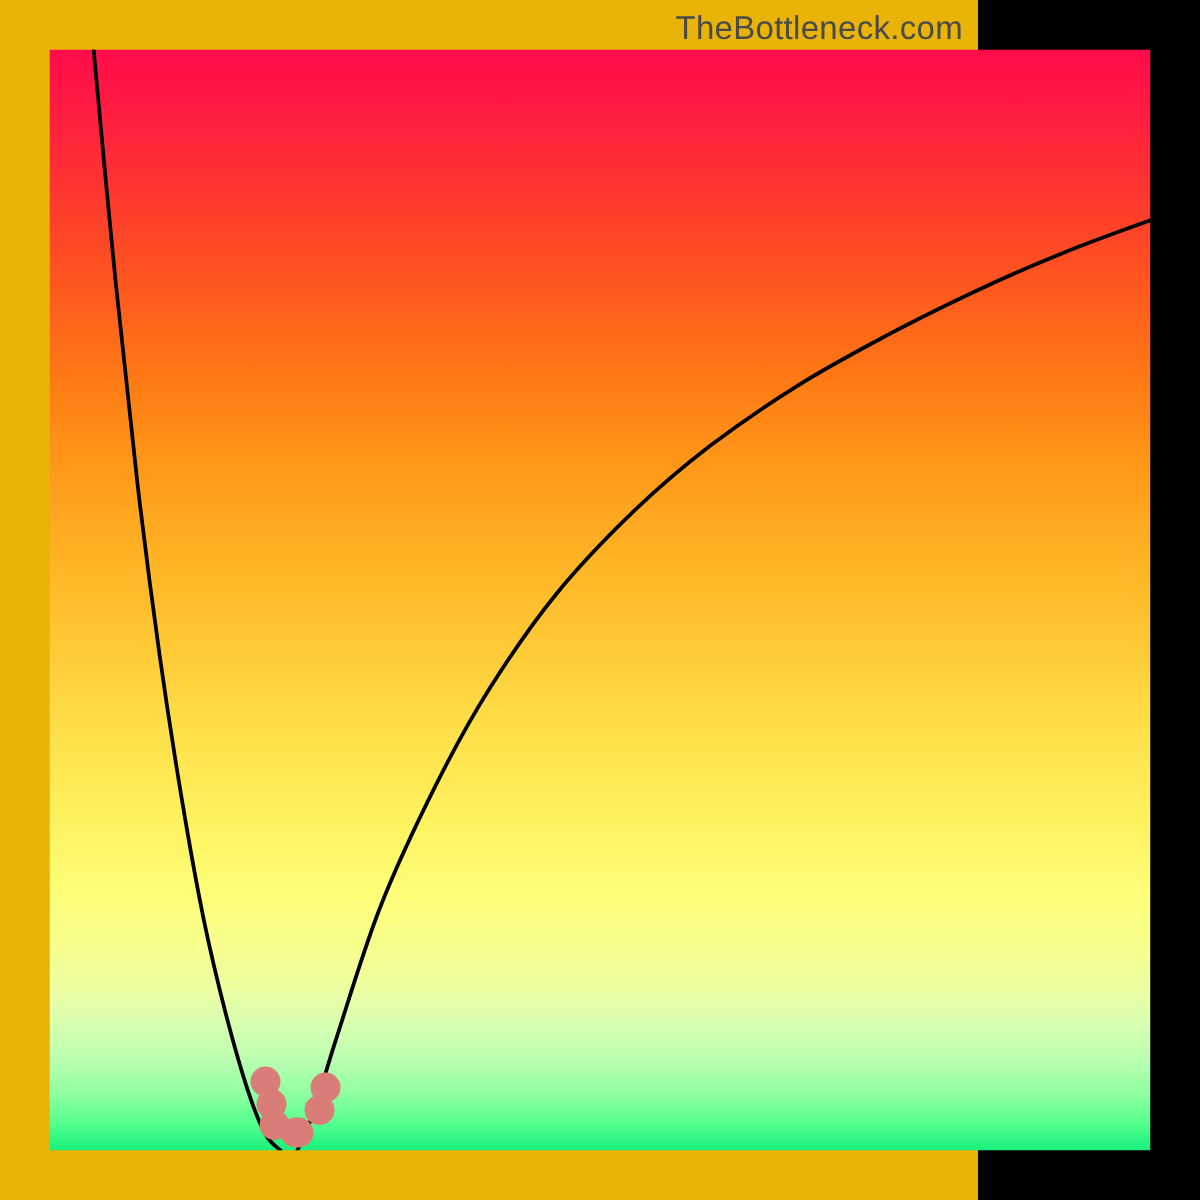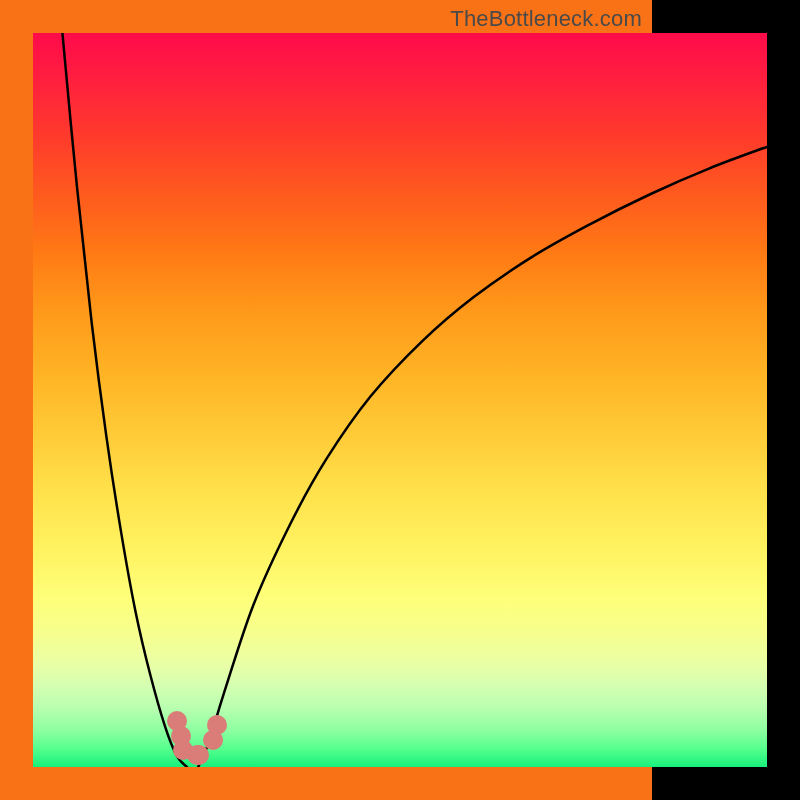--- a/index.html
+++ b/index.html
@@ -1,16 +1,16 @@
 <!DOCTYPE html>
 <html><head>
 <meta charset="utf-8">
 <style>
   html,body{margin:0;padding:0;width:800px;height:800px;background:#000;overflow:hidden;font-family:Arial,Helvetica,sans-serif}
-  .frame{position:absolute;left:0;top:0;width:652px;height:800px;background:#f97316}
+  .frame{position:absolute;left:0;top:0;width:652px;height:800px;background:#eab308}
   .plot{position:absolute;left:33px;top:33px;width:734px;height:734px;overflow:hidden}
   .grad{position:absolute;left:0;top:0;width:100%;height:100%;
     background:linear-gradient(to bottom,
       #ff0b4a 0%,
       #ff1e3f 6%,
       #ff3a2c 14%,
       #ff5a1e 22%,
       #ff7a14 30%,
       #ff991a 38%,
       #ffb224 46%,

